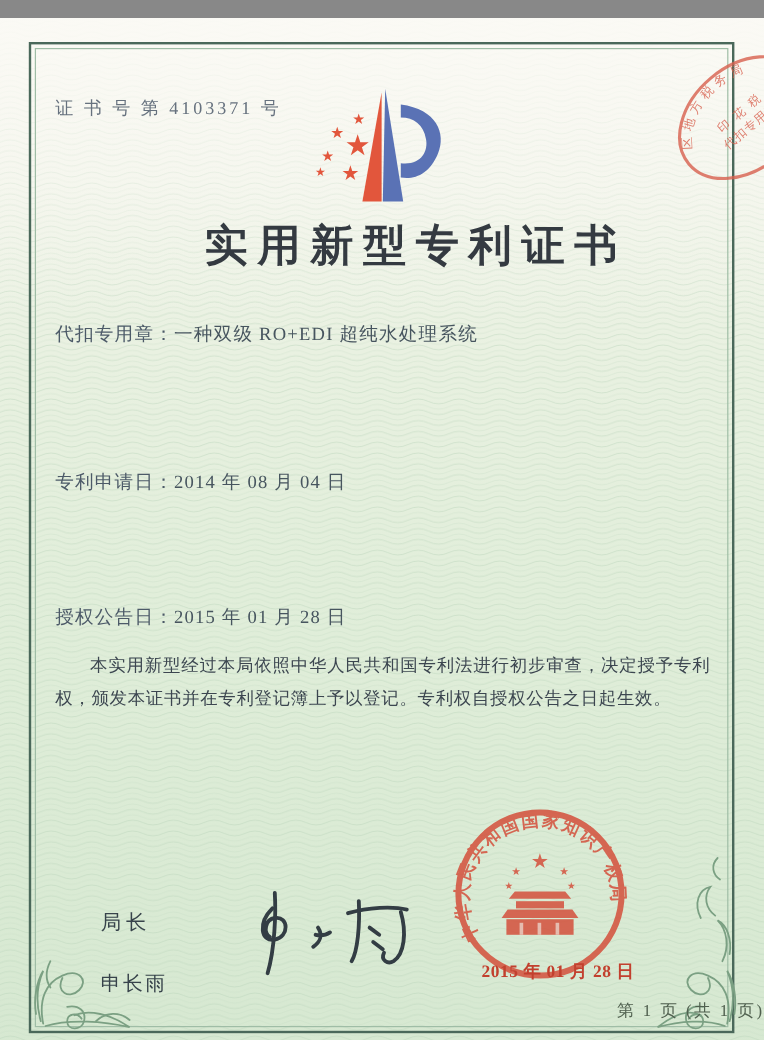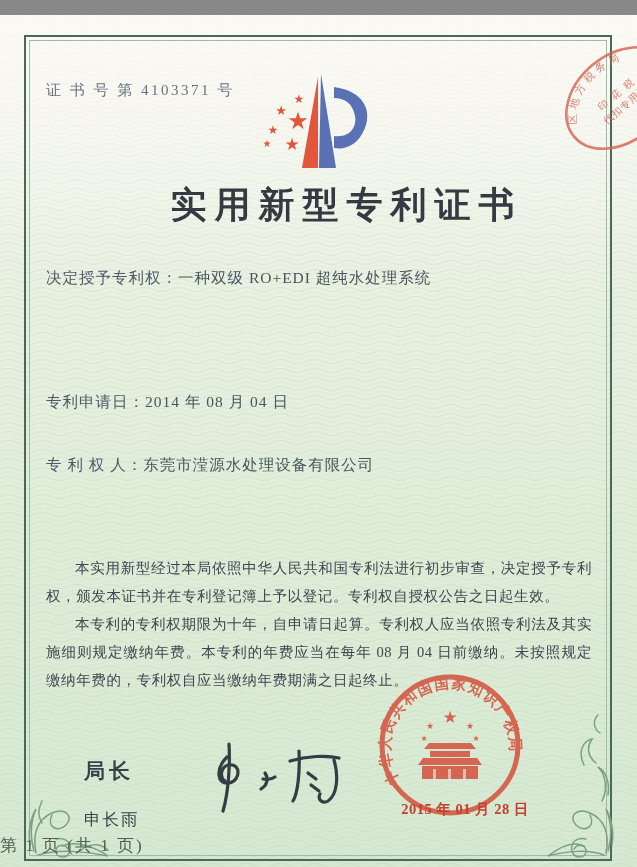--- a/index.html
+++ b/index.html
@@ -12,29 +12,29 @@
   }
   .bg-svg{position:absolute;left:0;top:0;z-index:0;}
   .frame-outer{position:absolute;left:24px;top:20px;width:588px;height:826px;border:2px solid #4a685a;z-index:1;pointer-events:none;box-sizing:border-box;}
   .frame-inner{position:absolute;left:29px;top:25px;width:578px;height:816px;border:1px solid #9fbda6;z-index:1;pointer-events:none;box-sizing:border-box;}
   .cert-no{position:absolute;left:46px;top:66px;font-size:15px;letter-spacing:2.5px;color:#66717e;z-index:3;}
   .logo{position:absolute;left:252px;top:50px;z-index:2;}
   .title{position:absolute;left:0;top:166px;width:100%;text-align:center;font-size:36px;font-weight:700;letter-spacing:8px;color:#343a41;z-index:3;padding-left:28px;}
   .field{position:absolute;left:46px;font-size:15.5px;letter-spacing:1px;color:#4c5a68;z-index:3;white-space:nowrap;}
   .field .lbl{color:#4c5a68;}
   .field .val{color:#47555f;text-align:center;}
-  .body-text{position:absolute;left:46px;top:539px;width:546px;z-index:3;font-family:Liberation Serif, serif;}
+  .body-text{position:absolute;left:46px;top:526px;width:546px;z-index:3;font-family:Liberation Serif, serif;}
   .body-text p{margin:0;text-indent:2em;font-size:14.5px;line-height:28px;letter-spacing:0.6px;text-align:justify;color:#3c4650;}
-  .sig-title{position:absolute;left:84px;top:742px;font-size:21px;letter-spacing:4px;color:#37434b;z-index:3;font-weight:bold;}
+  .sig-title{position:absolute;left:84px;top:742px;font-size:17px;letter-spacing:4px;color:#37434b;z-index:3;}
   .sig-name{position:absolute;left:84px;top:794px;font-size:16.5px;letter-spacing:2px;color:#37434b;z-index:3;}
   .signature-svg{position:absolute;left:195px;top:722px;z-index:3;}
   .seal-svg{position:absolute;left:368px;top:650px;z-index:4;}
   .seal-date{position:absolute;left:392px;top:785px;width:146px;text-align:center;font-size:14.5px;font-weight:700;color:#c2402e;letter-spacing:0.5px;z-index:5;white-space:nowrap;}
   .tax-stamp-svg{position:absolute;left:540px;top:5px;z-index:4;}
-  .footer{position:absolute;left:0;top:819px;width:100%;text-align:left;font-size:17px;letter-spacing:2px;color:#50604f;z-index:3;}
+  .footer{position:absolute;left:0;top:819px;width:100%;text-align:right;font-size:14px;letter-spacing:2px;color:#50604f;z-index:3;}
   .flourish{position:absolute;z-index:2;}
   .fl-bl{left:28px;top:738px;}
   .fl-br{left:528px;top:690px;}
 </style>
 </head>
 <body>
 
 <div class="page">
 
   <svg class="bg-svg" width="637" height="867">
@@ -92,32 +92,31 @@
       <text x="47" y="38" font-size="12">★</text>
       <text x="21" y="69" font-size="12">★</text>
       <text x="40" y="85" font-size="17">★</text>
       <text x="15" y="82" font-size="10">★</text>
     </g>
   </svg>
 
   <div class="title">实用新型专利证书</div>
 
   <div class="field" style="top:253px">
-    <span class="lbl">决定授予专利权：</span><span class="val">一种双级 RO+EDI 超纯水处理系统</span>
+    <span class="lbl">代扣专用章：</span><span class="val">一种双级 RO+EDI 超纯水处理系统</span>
   </div>
   <div class="field" style="top:377px">
     <span class="lbl">专利申请日：</span><span class="val">2014 年 08 月 04 日</span>
   </div>
-  <div class="field" style="top:440px">
-    <span class="lbl">专 利 权 人：</span><span class="val">东莞市滢源水处理设备有限公司</span>
+  <div class="field" style="top:489px">
+    <span class="lbl">授权公告日：</span><span class="val">2015 年 01 月 28 日</span>
   </div>
 
   <div class="body-text">
     <p>本实用新型经过本局依照中华人民共和国专利法进行初步审查，决定授予专利权，颁发本证书并在专利登记簿上予以登记。专利权自授权公告之日起生效。</p>
-    <p>本专利的专利权期限为十年，自申请日起算。专利权人应当依照专利法及其实施细则规定缴纳年费。本专利的年费应当在每年 08 月 04 日前缴纳。未按照规定缴纳年费的，专利权自应当缴纳年费期满之日起终止。</p>
   </div>
 
   <div class="sig-title">局长</div>
   <div class="sig-name">申长雨</div>
 
   <svg class="signature-svg" width="160" height="86" viewBox="0 0 160 86">
     <g stroke="#333d44" fill="none" stroke-width="3.2" stroke-linecap="round">
       <path d="M32,20 C20,32 22,48 34,46 C46,44 46,26 34,28 C26,29 24,40 30,44"></path>
       <path d="M34,7 C35,24 34,54 28,74"></path>
       <path d="M70,36 c4,6 2,12 -4,16"></path>

